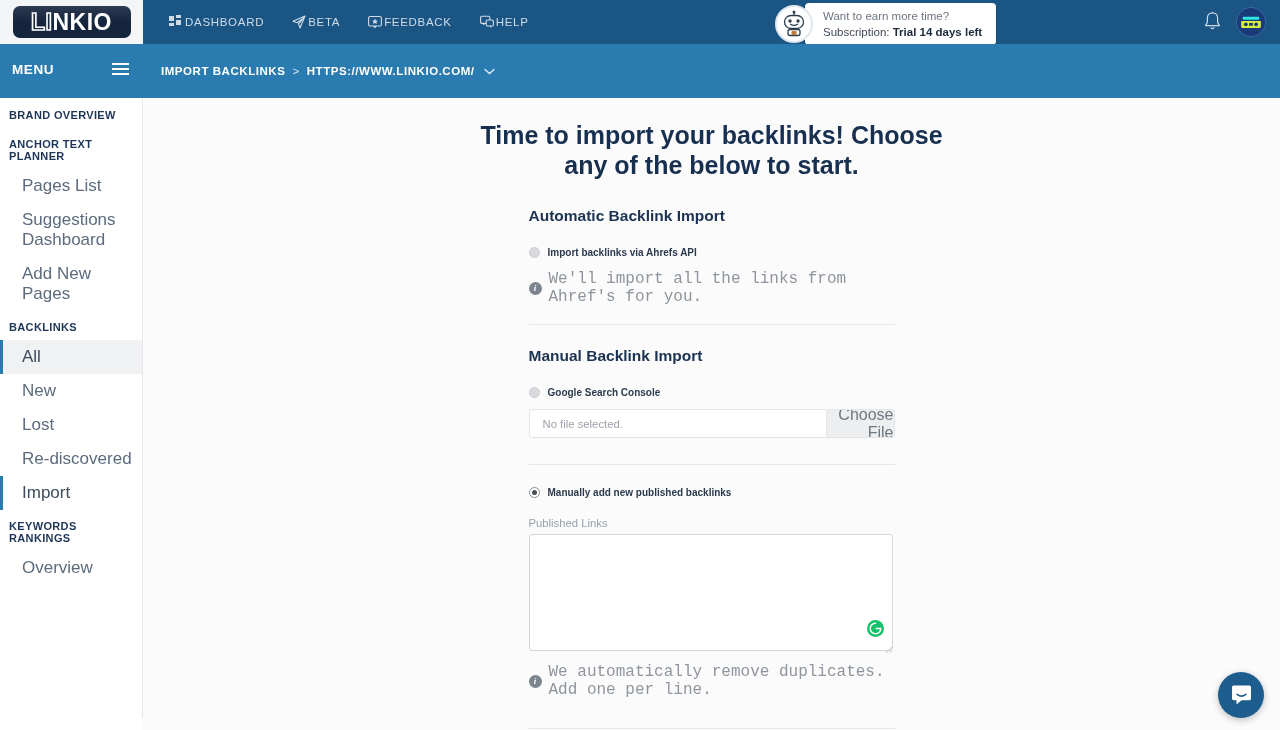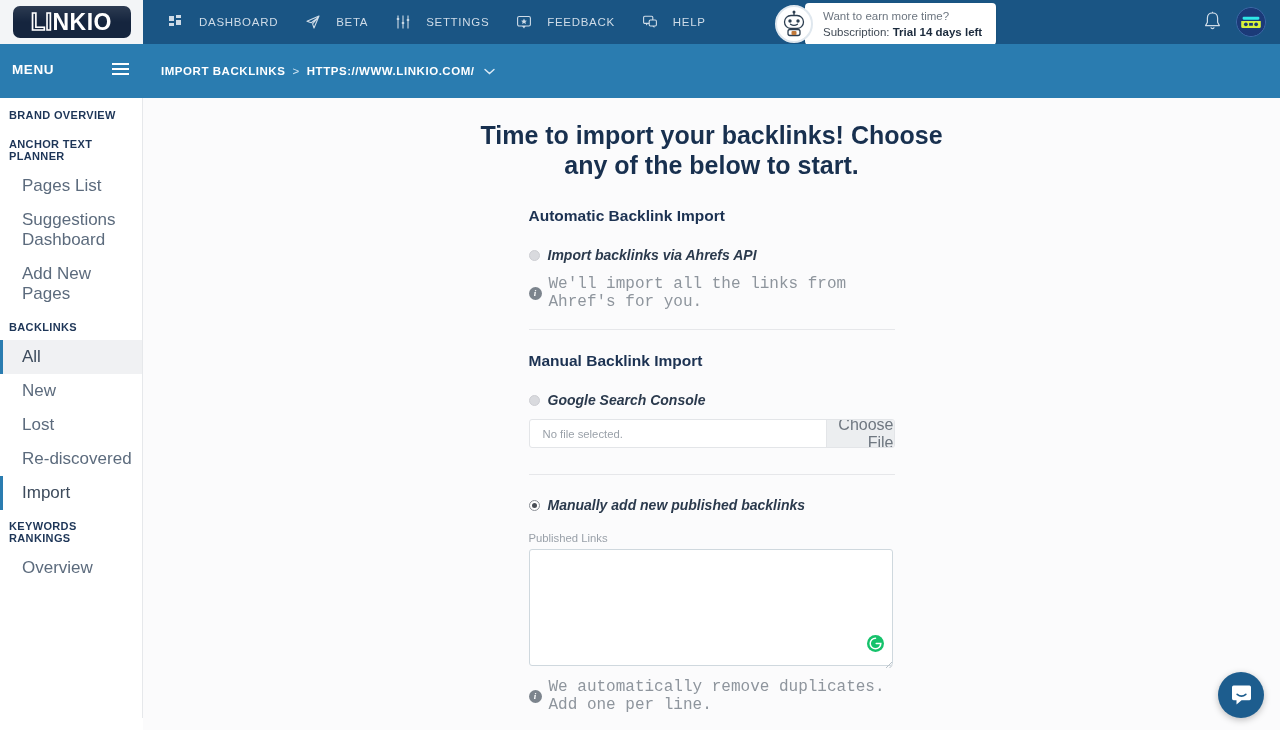--- a/index.html
+++ b/index.html
@@ -39,21 +39,21 @@
     font-size: 23px; font-weight: bold; letter-spacing: .5px;
     color: #ffffff; line-height: 1; z-index:2;
   }
   .logo-text .hollow {
     color: transparent;
     -webkit-text-stroke: 1.6px #ffffff;
   }
 
   .mainnav { display: flex; align-items: center; margin-left: 12px; }
   .nav-item {
-    display: flex; align-items: center; gap: 16px;
+    display: flex; align-items: center; gap: 2px;
     padding: 0 14px; height: 44px;
     color: #cfdce8; font-size: 11.5px; letter-spacing: .7px;
     cursor: pointer;
   }
   .nav-ico { width: 14px; height: 14px; display:block; flex:none; }
   .nav-ico svg { display:block; width:14px; height:14px; }
 
   
   .subs-area {
     position:absolute; left: 775px; top: 3px;
@@ -181,21 +181,21 @@
     flex:none; cursor:pointer;
   }
   .radio.on {
     background:#ffffff; border:1px solid #8b8f96;
     position:relative;
   }
   .radio.on::after{
     content:""; position:absolute; left:2px; top:2px;
     width:5px; height:5px; border-radius:50%; background:#4a4f57;
   }
-  .opt-label { font-size:14px; font-weight:bold; color:#2b3a4d;font-style:italic; }
+  .opt-label { font-size:10px; font-weight:bold; color:#2b3a4d; }
 
   .hint-row { display:flex; align-items:center; gap:7px; margin-top: 12px; }
   .info-ico {
     width:13px; height:13px; border-radius:50%;
     background:#7c848d; color:#fff;
     font-size:9px; font-weight:bold; font-style:italic;
     display:flex; align-items:center; justify-content:center;
     flex:none; font-family:"Liberation Serif", serif;
   }
   .hint-text { font-size:16px; color:#8e959d;font-family:Liberation Mono, monospace; }
@@ -282,37 +282,20 @@
       </span>
       <span>DASHBOARD</span>
     </div>
     <div class="nav-item">
       <span class="nav-ico">
         <svg viewBox="0 0 14 14">
             <path d="M13 1 L1 6.2 L5.2 7.8 L11.6 3 L6.6 8.8 L8 13 Z" fill="none" stroke="#cfdce8" stroke-width="1.1" stroke-linejoin="round"></path>
           </svg>
       </span>
       <span>BETA</span>
-    </div>
-    <div class="nav-item">
-      <span class="nav-ico">
-        <svg viewBox="0 0 14 14">
-            <g stroke="#cfdce8" stroke-width="1.1">
-              <line x1="2" y1="0.5" x2="2" y2="13.5"></line>
-              <line x1="7" y1="0.5" x2="7" y2="13.5"></line>
-              <line x1="12" y1="0.5" x2="12" y2="13.5"></line>
-            </g>
-            <g fill="#cfdce8">
-              <rect x="0.6" y="3" width="2.8" height="2" rx="1"></rect>
-              <rect x="5.6" y="7" width="2.8" height="2" rx="1"></rect>
-              <rect x="10.6" y="4" width="2.8" height="2" rx="1"></rect>
-            </g>
-          </svg>
-      </span>
-      <span>SETTINGS</span>
     </div>
     <div class="nav-item">
       <span class="nav-ico">
         <svg viewBox="0 0 14 14">
             <rect x="0.6" y="1.5" width="12.8" height="9.5" rx="1.6" fill="none" stroke="#cfdce8" stroke-width="1.1"></rect>
             <path d="M5 11 L7 13.4 L8.6 11 Z" fill="#cfdce8"></path>
             <path d="M7 3.6 L7.9 5.5 L9.9 5.7 L8.4 7 L8.9 9 L7 7.9 L5.1 9 L5.6 7 L4.1 5.7 L6.1 5.5 Z" fill="#cfdce8"></path>
           </svg>
       </span>
       <span>FEEDBACK</span>

